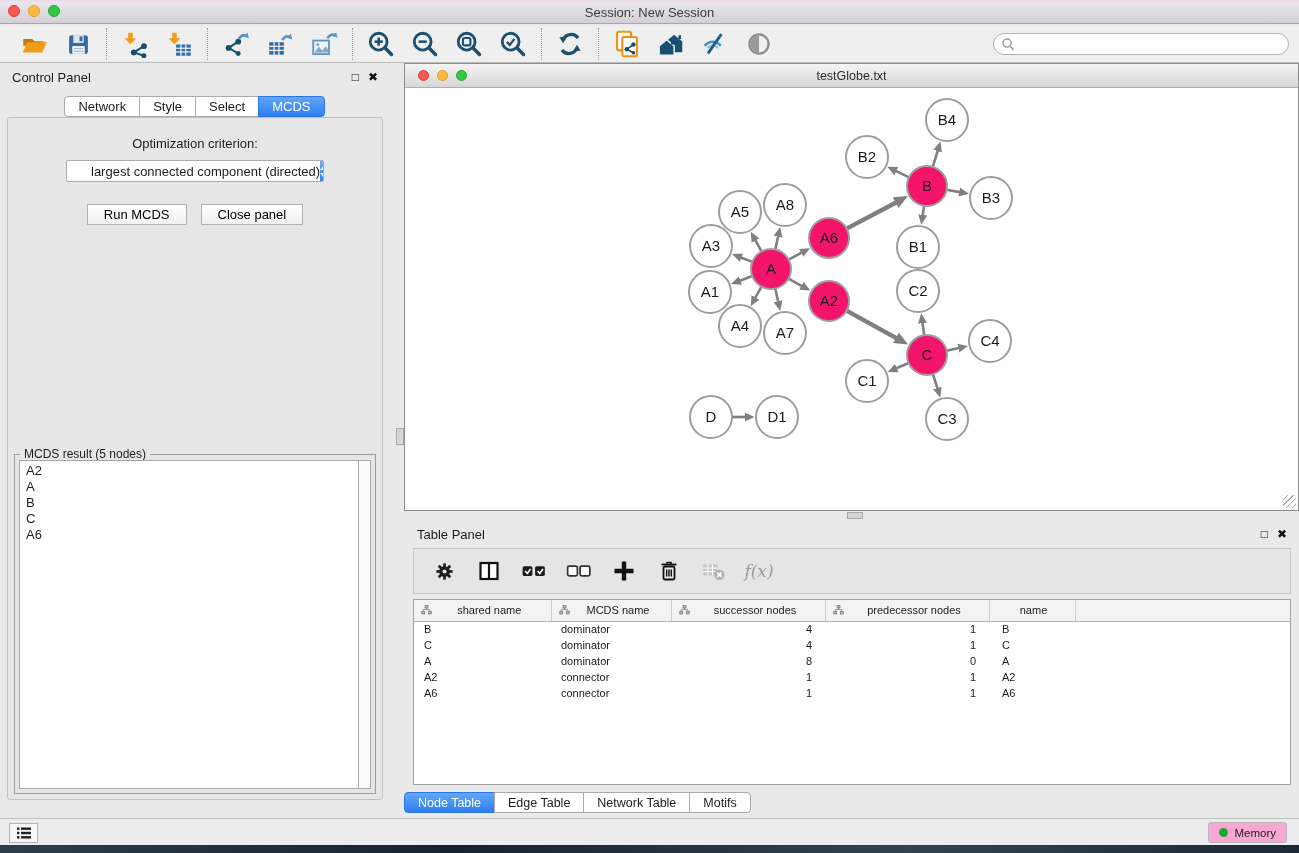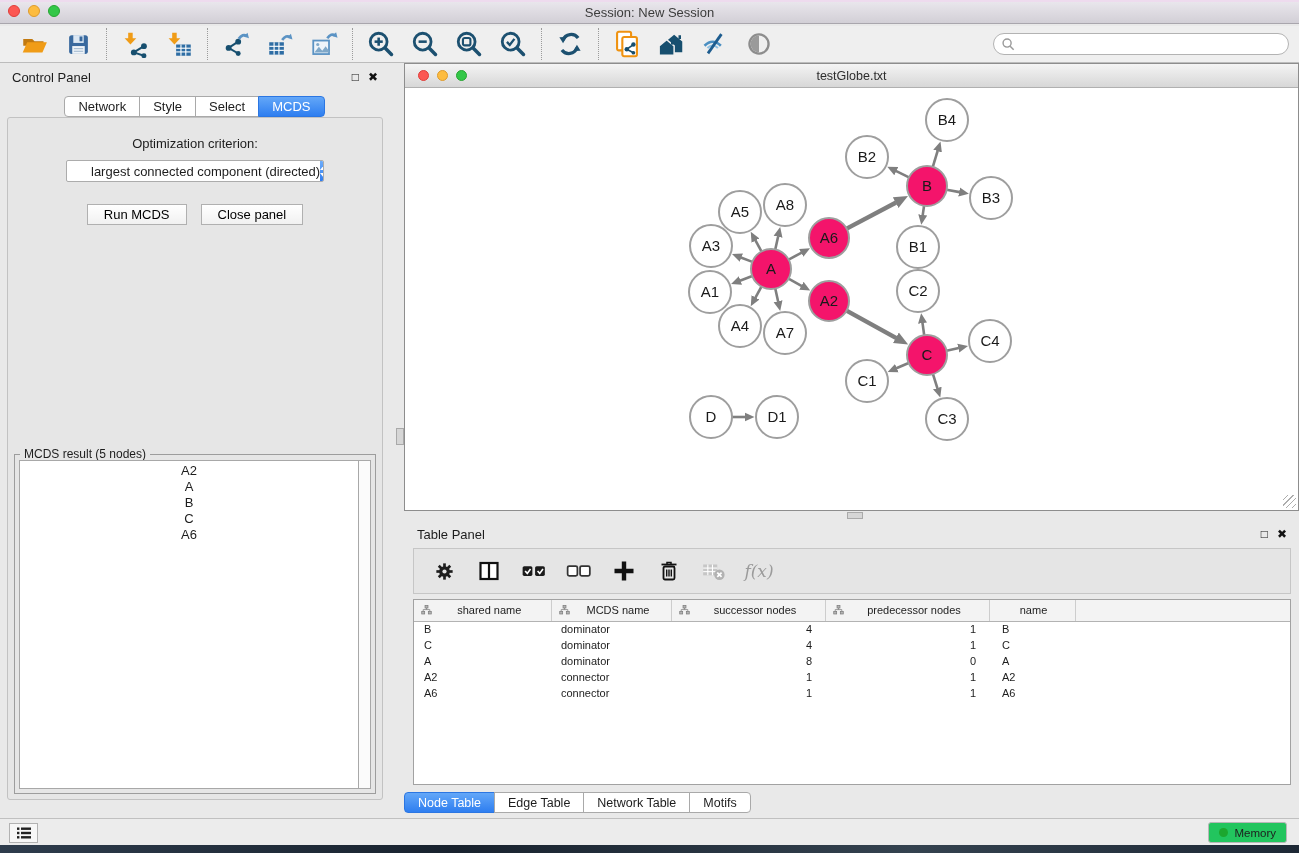--- a/index.html
+++ b/index.html
@@ -46,21 +46,21 @@
   .dropdown { position:relative; margin:9px auto 0; width:258px; height:22px; background:#fff;
     border:1px solid #acacac; border-radius:2px; display:flex; align-items:center; overflow:hidden;padding-left:16px; }
   .dropdown .dtext { flex:1; padding-left:8px; font-size:13px; white-space:nowrap; }
   .stepper { width:20px; height:22px; background:linear-gradient(#71b0fc,#2d7aee);
     display:flex; flex-direction:column; align-items:center; justify-content:center; gap:3px; }
   .chev-up { width:0; height:0; border-left:4px solid transparent; border-right:4px solid transparent; border-bottom:5px solid #fff; }
   .chev-dn { width:0; height:0; border-left:4px solid transparent; border-right:4px solid transparent; border-top:5px solid #fff; }
   .btn-row { display:flex; justify-content:center; gap:14px; margin-top:22px; }
   .mac-btn { height:21px; padding:0 16px; background:linear-gradient(#ffffff,#f1f1f1);
     border:1px solid #b0b0b0; border-radius:0; font-size:13px; font-family:inherit; }
-  .result-group { position:absolute; left:6px; right:6px; top:336px; bottom:5px; border:1px solid #9d9d9d;text-align:center; }
+  .result-group { position:absolute; left:6px; right:6px; top:336px; bottom:5px; border:1px solid #9d9d9d; }
   .result-title { position:absolute; top:-8px; left:5px; background:#e6e6e6; padding:0 4px; font-size:12px; }
   .result-list { position:absolute; left:4px; top:5px; bottom:4px; right:17px; background:#fff;
     border:1px solid #a8a8a8; border-right:none; padding:2px 6px; overflow:hidden; }
   .result-scroll { position:absolute; right:4px; top:5px; bottom:4px; width:13px; background:#fbfbfb; border:1px solid #a8a8a8; }
   .result-item { font-size:13px; line-height:16px; }
 
   
   .network-window { position:absolute; left:404px; top:63px; width:895px; height:448px;
     border:1px solid #8d8d8d; background:#fff; }
   .nw-titlebar { position:relative; height:24px; background:linear-gradient(#f4f4f4,#d7d7d7);
@@ -90,21 +90,21 @@
   td.al { text-align:left; padding-left:10px; }
   td.al2 { text-align:left; padding-left:13px; }
   td.ar { text-align:right; padding-right:13px; }
   .tp-tabs { position:absolute; left:0; right:0; bottom:3px; display:flex; justify-content:flex-start; }
   .tp-tabs .tab { font-size:12.5px; height:21px; }
 
   
   .status-bar { position:absolute; left:0; top:818px; width:1299px; height:27px; background:#ececec; border-top:1px solid #c0c0c0; }
   .list-btn { position:absolute; left:9px; top:4px; width:29px; height:20px; background:#f7f7f7;
     border:1px solid #b2b2b2; display:flex; align-items:center; justify-content:center; }
-  .memory-btn { position:absolute; right:12px; top:3px; height:21px; background:#22c55e; border:1px solid #b7b7b7;
+  .memory-btn { position:absolute; right:12px; top:3px; height:21px; background:#f9a8d4; border:1px solid #b7b7b7;
     border-radius:3px; display:flex; align-items:center; gap:6px; padding:0 10px; font-size:11.5px; }
   .memory-dot { width:9px; height:9px; border-radius:50%; background:#1ca72f; }
   .desktop-strip { position:absolute; left:0; top:845px; width:1299px; height:8px;
     background:linear-gradient(90deg,#2e3c4c,#18222e 35%,#34424f 70%,#1d2835); }
 </style>
 </head>
 <body>
 
 <div class="titlebar">
   <div class="lights">

